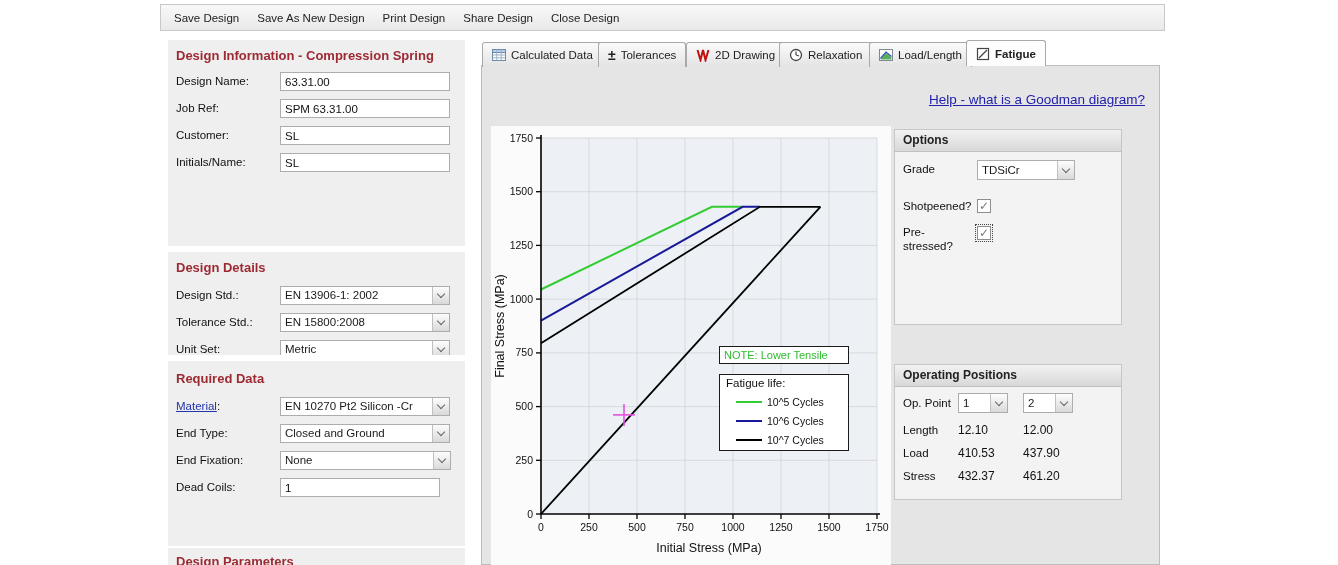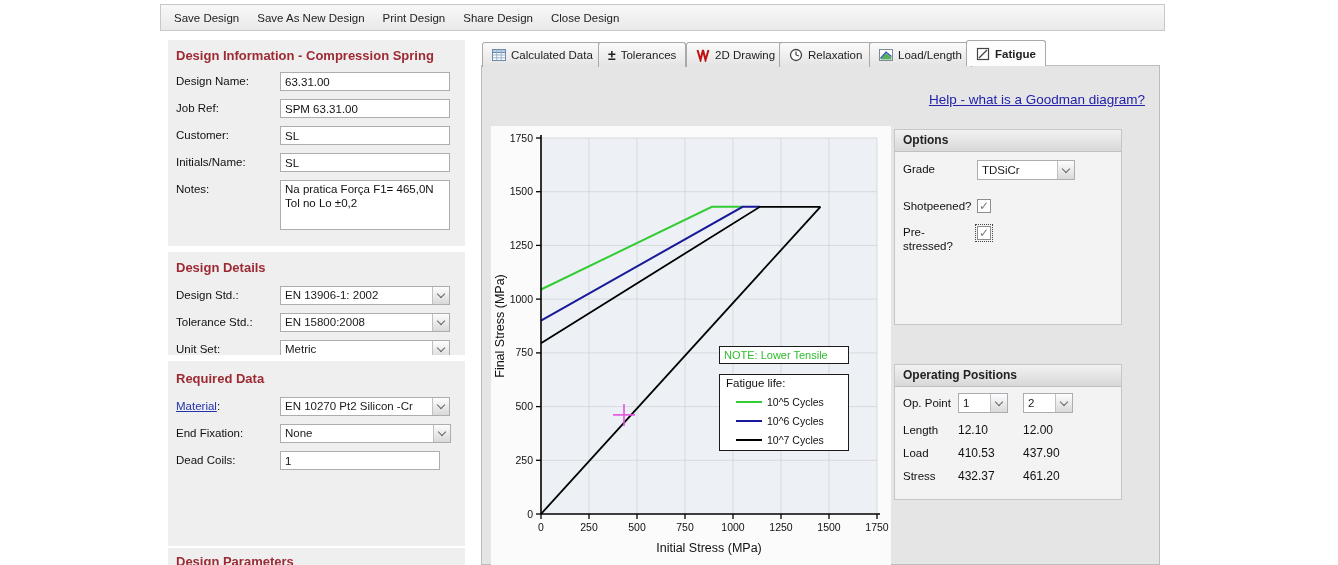--- a/index.html
+++ b/index.html
@@ -91,25 +91,20 @@
     <input class="ctl" value="SPM 63.31.00" style="">
   </div>
   <div class="field-row">
     <span class="f-label">Customer:</span>
     <input class="ctl" value="SL" style="">
   </div>
   <div class="field-row">
     <span class="f-label">Initials/Name:</span>
     <input class="ctl" value="SL" style="">
   </div>
-  <div class="field-row">
-    <span class="f-label">Notes:</span>
-    <textarea class="notes" style="">Na pratica Força F1= 465,0N
-Tol no Lo ±0,2</textarea>
-  </div>
 </div>
 
 <div class="section" style="top:252px;height:103px;">
   <div class="sec-title" style="padding-bottom:6px;">Design Details</div>
   <div class="field-row">
     <span class="f-label">Design Std.:</span>
     <div class="sel">
       <span class="sel-text">EN 13906-1: 2002</span>
       <span class="sel-arrow">
           <span class="chev"></span>
@@ -135,20 +130,29 @@
     </div>
   </div>
 </div>
 
 <div class="section" style="top:361px;height:185px;">
   <div class="sec-title" style="padding:10px 8px 6px 8px;">Required Data</div>
   <div class="field-row">
     <span class="f-label"><a href="#">Material</a><span>:</span></span>
     <div class="sel">
       <span class="sel-text">EN 10270 Pt2 Silicon -Cr</span>
+      <span class="sel-arrow">
+          <span class="chev"></span>
+        </span>
+    </div>
+  </div>
+  <div class="field-row">
+    <span class="f-label">End Type:</span>
+    <div class="sel">
+      <span class="sel-text">Closed and Ground</span>
       <span class="sel-arrow">
           <span class="chev"></span>
         </span>
     </div>
   </div>
   <div class="field-row">
     <span class="f-label">End Fixation:</span>
     <div class="sel clipped">
       <span class="sel-text">None</span>
       <span class="sel-arrow">

